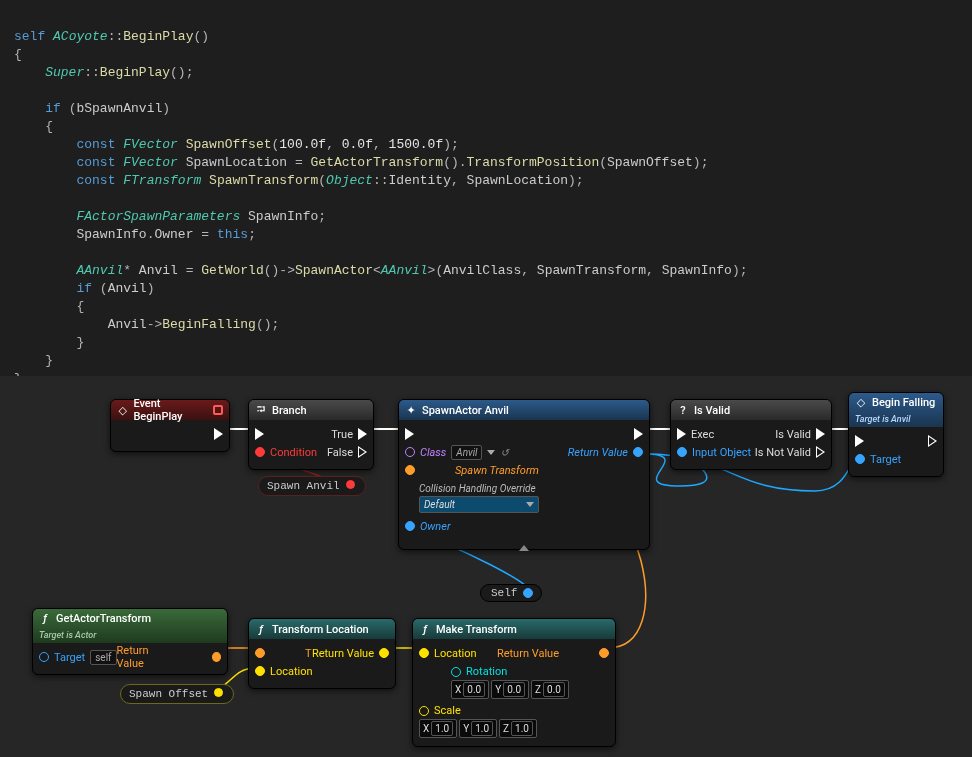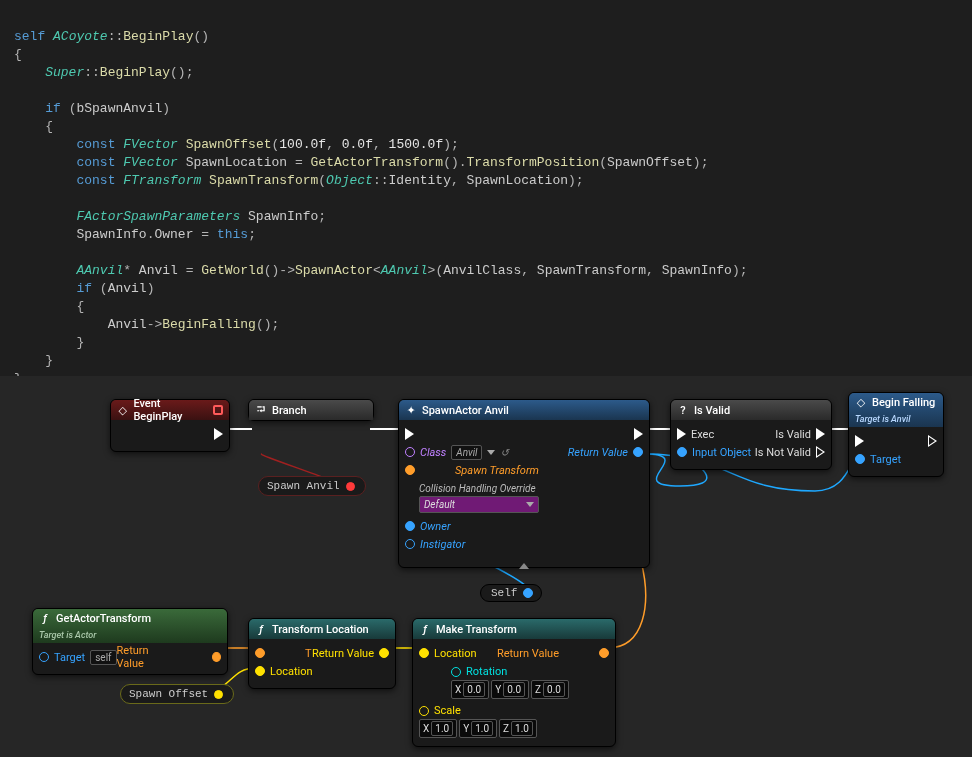--- a/index.html
+++ b/index.html
@@ -94,32 +94,32 @@
   .c-cyan{color:#00e0e0;}
   .c-orange{color:#ff9d2a;gap:40px;}
   .c-purple{color:#c080ff;}
   .c-yellow{color:#ffe100;}
   .subtitle{font-size:9px;color:#aac8aa;font-style:italic;}
   .smallbox{
     display:inline-block;padding:1px 4px;border:1px solid #555;border-radius:2px;
     font-size:10px;background:#111;color:#aaa;
   }
   .dropdown{
-    background:#701a75;border:1px solid #555;border-radius:2px;
+    background:#0c4a6e;border:1px solid #555;border-radius:2px;
     font-size:10px;padding:2px 4px;display:flex;justify-content:space-between;
     width:120px;align-items:center;
   }
   .vec3 { display:flex;gap:2px;margin-top:2px;}
   .vec3 span{
     display:inline-flex;align-items:center;gap:2px;
     border:1px solid #555;border-radius:2px;padding:1px 3px;font-size:10px;background:#0a0a0a;
   }
   .varpill{
     position:absolute;border-radius:10px;padding:3px 10px 3px 8px;
-    font-size:11px;display:flex;align-items:center;gap:6px;
+    font-size:11px;display:flex;gap:6px;
     background:#1a1a1a;border:1px solid #000;
   }
   .varpill .pindot{width:9px;height:9px;}
   .hdricon{
     width:12px;height:12px;display:inline-flex;align-items:center;justify-content:center;
   }
   svg.wires{position:absolute;top:0;left:0;width:972px;height:381px;pointer-events:none;}
 
   
   .stopicon{width:10px;height:10px;border:2px solid #ff5a5a;border-radius:2px;}
@@ -203,20 +203,41 @@
           </span>
         </div>
   </div>
 </div>
 
 <div class="node" style="left:248px;top:23px;width:126px;">
   <div class="nodehdr hdr-grey">
     <span class="hdricon">⮒</span>
     <span>Branch</span>
   </div>
+  <div class="nodebody">
+    <div class="row">
+      <span class="pin">
+            <span class="exec"></span>
+          </span>
+      <span class="pin pin-right">
+            <span>True</span>
+            <span class="exec"></span>
+          </span>
+    </div>
+    <div class="row">
+      <span class="pin c-red">
+            <span class="pindot fill"></span>
+            <span>Condition</span>
+          </span>
+      <span class="pin pin-right">
+            <span>False</span>
+            <span class="exec hollow"></span>
+          </span>
+    </div>
+  </div>
 </div>
 
 <div class="varpill" style="left:258px;top:100px;border:1px solid #5a2020;">
   <span>Spawn Anvil</span>
   <span class="pindot fill c-red"></span>
 </div>
 
 <div class="node" style="left:398px;top:23px;width:252px;">
   <div class="nodehdr hdr-blue">
     <span class="hdricon">✦</span>
@@ -254,26 +275,20 @@
     <div style="margin-left:14px;">
       <div class="dropdown">
             <span>Default</span>
             <span class="tri-down"></span>
           </div>
     </div>
     <div class="row" style="margin-top:4px;">
       <span class="pin c-blue">
             <span class="pindot fill"></span>
             <span>Owner</span>
-          </span>
-    </div>
-    <div class="row">
-      <span class="pin c-blue">
-            <span class="pindot"></span>
-            <span>Instigator</span>
           </span>
     </div>
     <span class="expand-tri"></span>
   </div>
 </div>
 
 <div class="selfpill" style="left:480px;top:208px;">
   <span>Self</span>
   <span class="pindot fill c-blue"></span>
 </div>

